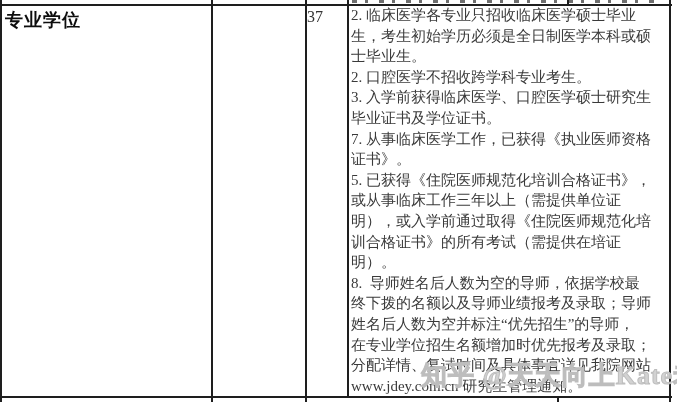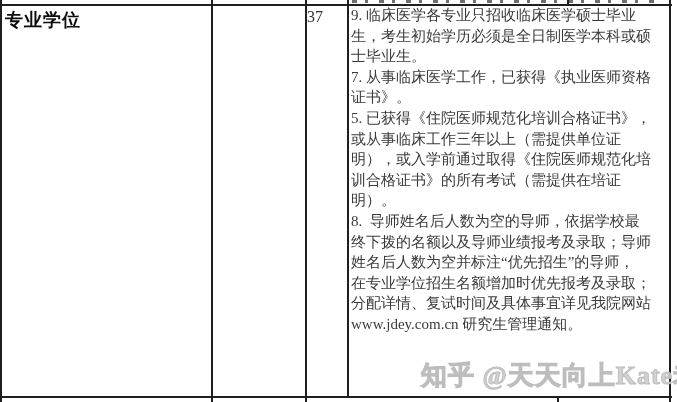--- a/index.html
+++ b/index.html
@@ -63,23 +63,26 @@
   <div class="line vline-thin" style="left:347px;top:0;height:398px;"></div>
   <div class="line vline" style="left:669px;top:0;height:402px;"></div>
   <div class="line vline-thin" style="left:567px;top:0;height:5px;"></div>
   <div class="line vline-thin" style="left:557px;top:397px;height:5px;"></div>
 
   <div class="cell-text category">专业学位</div>
 
   <div class="cell-text quota">37</div>
 
   <div class="cell-text requirements">
-    <div class="req-item">9. 临床医学各专业只招收临床医学硕士毕业
+    <div class="req-item">2. 临床医学各专业只招收临床医学硕士毕业
 生，考生初始学历必须是全日制医学本科或硕
 士毕业生。</div>
+    <div class="req-item">2. 口腔医学不招收跨学科专业考生。</div>
+    <div class="req-item">3. 入学前获得临床医学、口腔医学硕士研究生
+毕业证书及学位证书。</div>
     <div class="req-item">7. 从事临床医学工作，已获得《执业医师资格
 证书》。</div>
     <div class="req-item">5. 已获得《住院医师规范化培训合格证书》，
 或从事临床工作三年以上（需提供单位证
 明），或入学前通过取得《住院医师规范化培
 训合格证书》的所有考试（需提供在培证
 明）。</div>
     <div class="req-item">8.  导师姓名后人数为空的导师，依据学校最
 终下拨的名额以及导师业绩报考及录取；导师
 姓名后人数为空并标注“优先招生”的导师，

